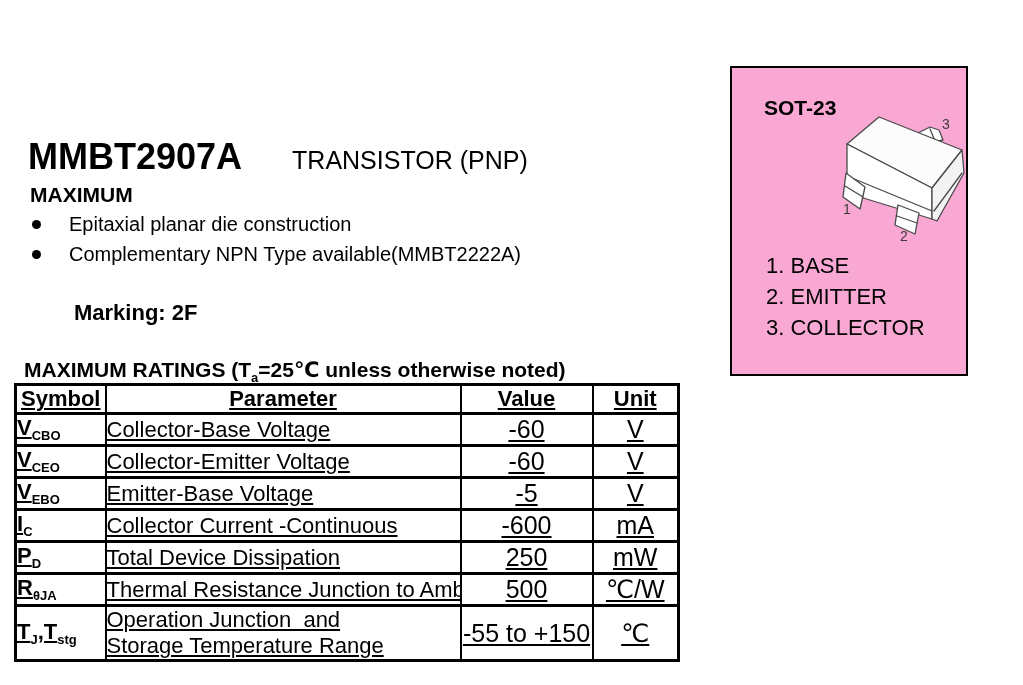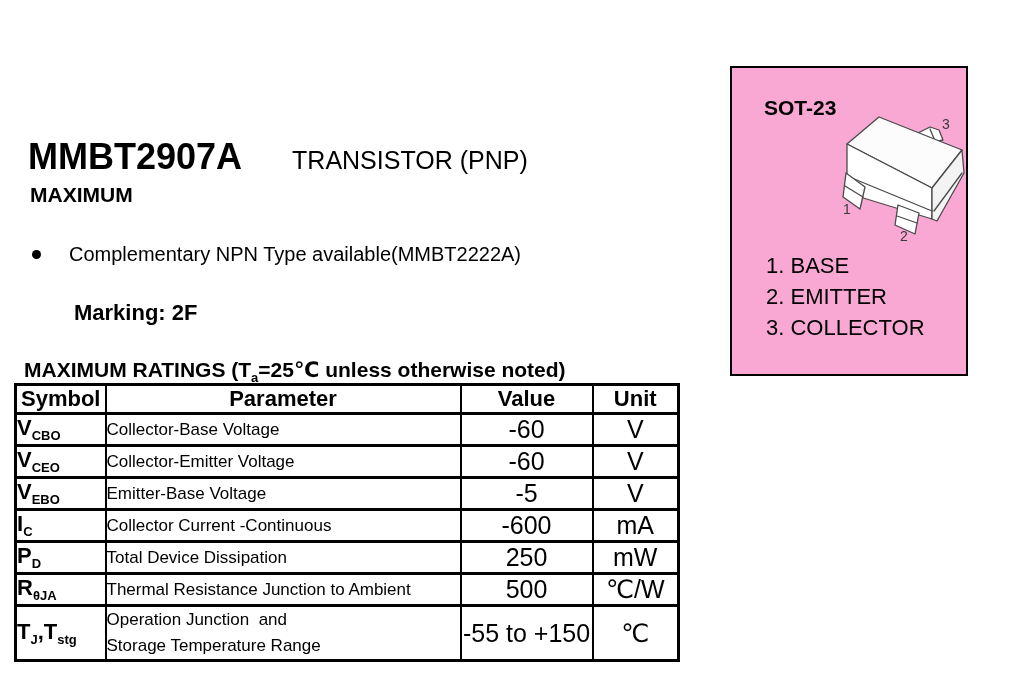--- a/index.html
+++ b/index.html
@@ -30,28 +30,28 @@
   
   table.ratings{
     position:absolute;left:14px;top:383px;
     border-collapse:collapse;table-layout:fixed;
     width:663px;
     border:3px solid #000;
   }
   table.ratings th,table.ratings td{
     border:2px solid #000;
     border-top-width:3px;border-bottom-width:3px;
-    padding:0;overflow:hidden;
+    padding:0;overflow:hidden;text-decoration:underline;
   }
   table.ratings th{font-size:22px;font-weight:bold;text-align:center;height:26px;}
   tr.r{height:26px;}
   tr.r-last{height:55px;}
   td.sym{font-size:22px;font-weight:bold;text-align:left;padding-left:7px;white-space:nowrap;}
   td.sym sub{font-size:13px;font-weight:bold;}
-  td.par{font-size:17px;text-align:left;padding-left:12px;line-height:26px;}
+  td.par{font-size:22px;text-align:left;padding-left:12px;line-height:26px;}
   td.par div{white-space:pre;}
   td.val,td.unit{font-size:25px;text-align:center;white-space:nowrap;}
   
   .package-box{
     position:absolute;left:730px;top:57px;width:234px;height:306px;
     border:2px solid #000;background:#f9a8d4;margin-top:9px;
   }
   .package-name{position:absolute;left:32px;top:29px;font-size:21px;font-weight:bold;line-height:1;}
   .package-svg{position:absolute;left:110px;top:48px;}
   .pin-label{position:absolute;left:34px;font-size:22px;line-height:1;}
@@ -64,20 +64,24 @@
 
 <div class="page">
 
   <div class="title-row">
     <span class="part-number">MMBT2907A</span>
     <span class="part-type">TRANSISTOR (PNP)</span>
   </div>
 
   <div class="features-heading">MAXIMUM</div>
 
+  <div class="feature f0">
+    <span class="bullet"></span>
+    <span class="feature-text">Epitaxial planar die construction</span>
+  </div>
   <div class="feature f1">
     <span class="bullet"></span>
     <span class="feature-text">Complementary NPN Type available(MMBT2222A)</span>
   </div>
 
   <div class="marking">Marking: 2F</div>
 
   <div class="ratings-heading"><span>MAXIMUM RATINGS (T</span><sub>a</sub><span>=25℃ unless otherwise noted)</span></div>
 
   <table class="ratings">

